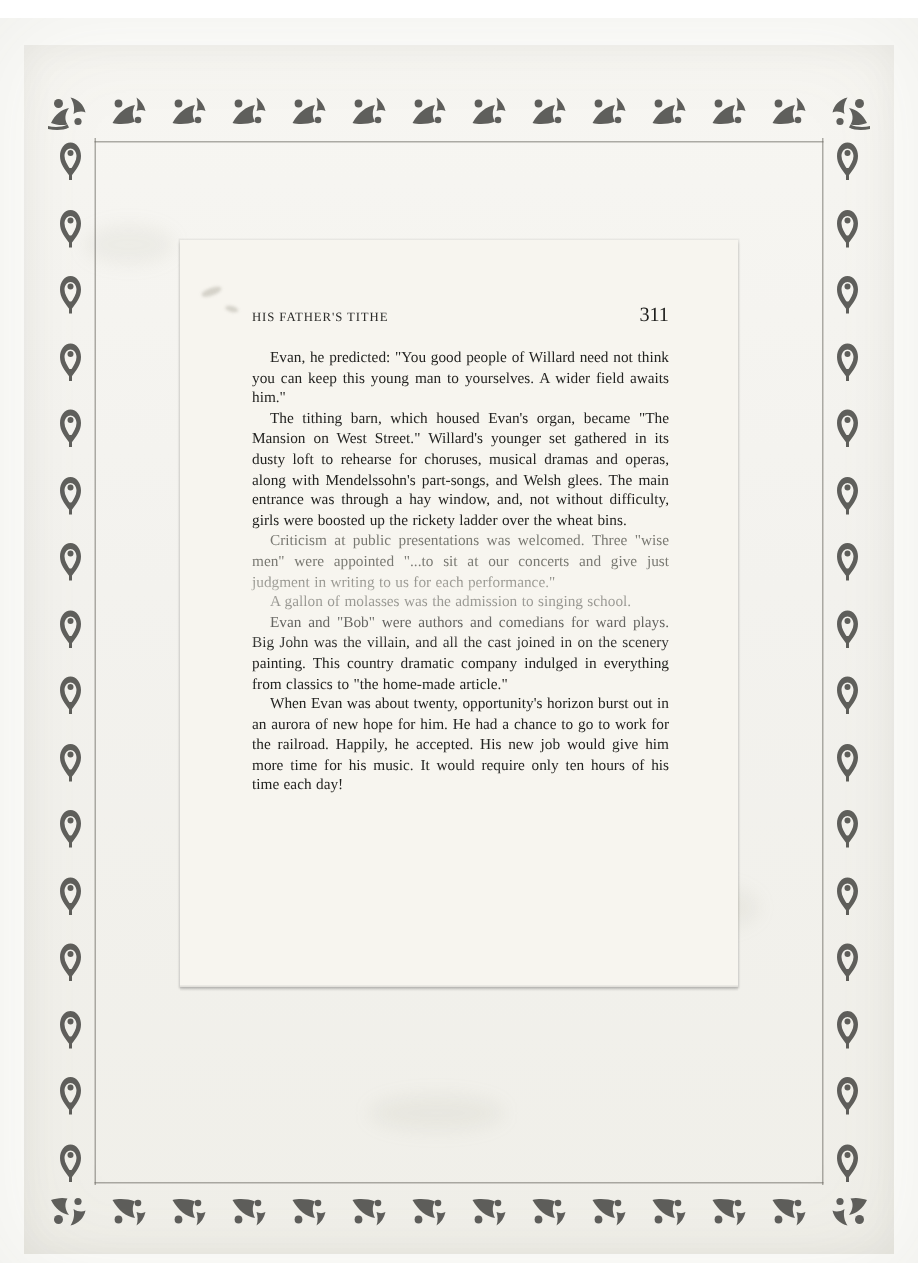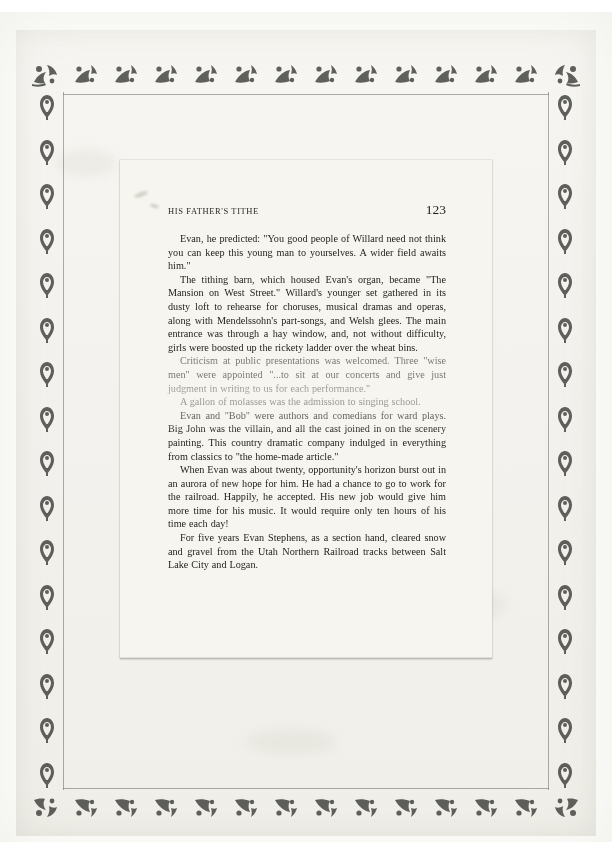--- a/index.html
+++ b/index.html
@@ -779,31 +779,30 @@
 
   <div class="clipping">
 
     <div class="clip-mark" style="left:14px; top:32px; width:14px; height:5px; transform:rotate(-20deg);"></div>
     <div class="clip-mark" style="left:30px; top:44px; width:9px; height:4px; transform:rotate(15deg);"></div>
 
     <div class="clip-inner">
 
       <div class="runhead">
         <span class="runhead-title">HIS FATHER'S TITHE</span>
-        <span class="runhead-folio">123</span>
+        <span class="runhead-folio">311</span>
       </div>
 
       <div class="body-text">
         <p>Evan, he predicted: "You good people of Willard need not think you can keep this young man to yourselves. A wider field awaits him."</p>
         <p>The tithing barn, which housed Evan's organ, became "The Mansion on West Street." Willard's younger set gathered in its dusty loft to rehearse for choruses, musical dramas and operas, along with Mendelssohn's part-songs, and Welsh glees. The main entrance was through a hay window, and, not without difficulty, girls were boosted up the rickety ladder over the wheat bins.</p>
         <p class="faded">Criticism at public presentations was welcomed. Three "wise men" were appointed "...to sit at our concerts and give just judgment in writing to us for each performance."</p>
         <p class="light">A gallon of molasses was the admission to singing school.</p>
         <p>Evan and "Bob" were authors and comedians for ward plays. Big John was the villain, and all the cast joined in on the scenery painting. This country dramatic company indulged in everything from classics to "the home-made article."</p>
         <p>When Evan was about twenty, opportunity's horizon burst out in an aurora of new hope for him. He had a chance to go to work for the railroad. Happily, he accepted. His new job would give him more time for his music. It would require only ten hours of his time each day!</p>
-        <p>For five years Evan Stephens, as a section hand, cleared snow and gravel from the Utah Northern Railroad tracks between Salt Lake City and Logan.</p>
       </div>
     </div>
 
     <div class="fade-band" style="top:218px; height:52px;"></div>
   </div>
 
   <div class="vignette"></div>
 </div>
 
 </body></html>

